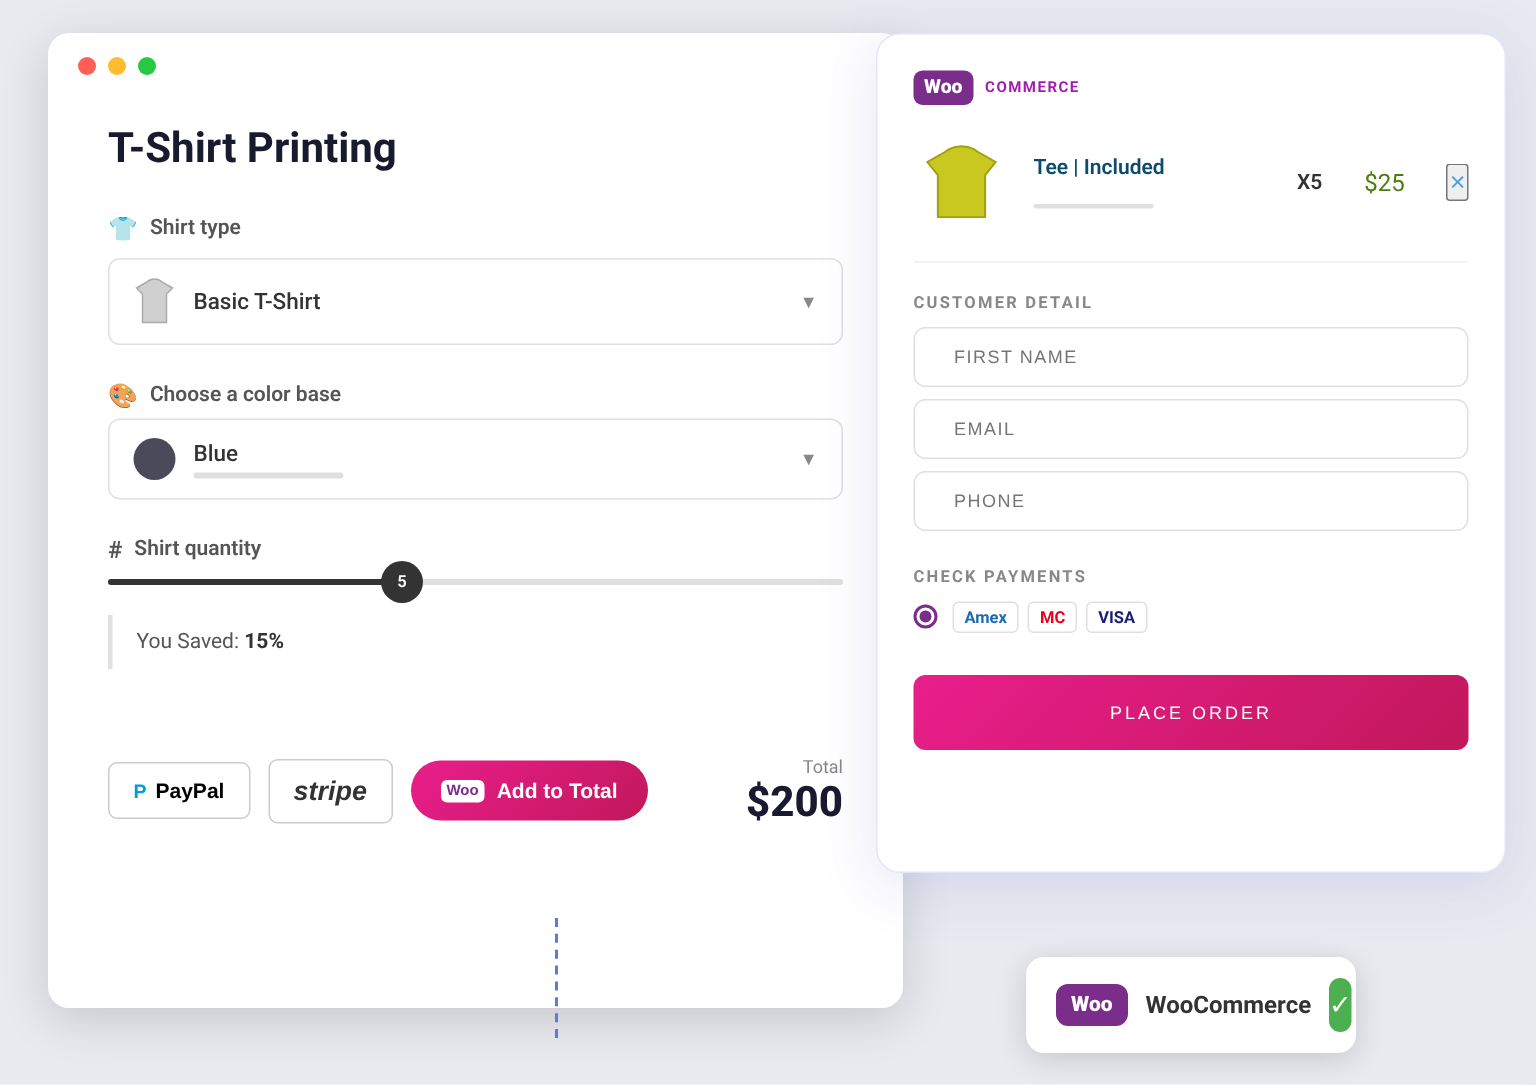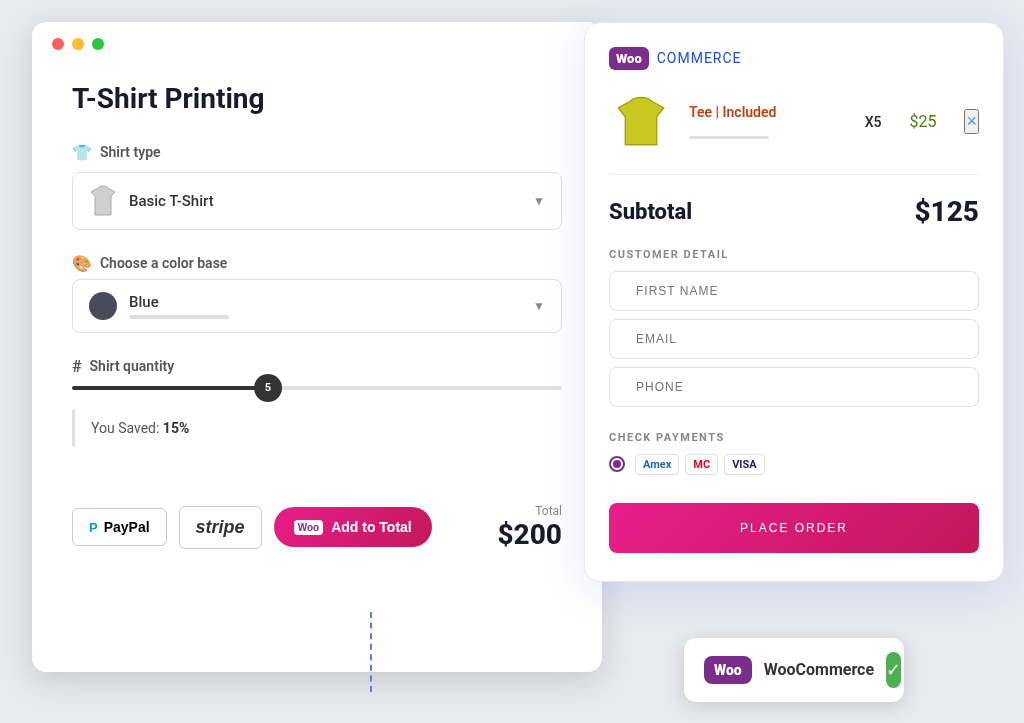--- a/index.html
+++ b/index.html
@@ -283,23 +283,23 @@
     .woo-logo-badge {
       background: #7b2d8b;
       border-radius: 6px;
       padding: 4px 7px;
       color: #fff;
       font-size: 13px;
       font-weight: 900;
     }
 
     .woo-commerce-text {
-      font-size: 14px;
-      font-weight: 400;
-      color: #1d4ed8;
+      font-size: 10px;
+      font-weight: 700;
+      color: #a21caf;
       text-transform: uppercase;
       letter-spacing: 1px;
     }
 
     .cart-item {
       display: flex;
       align-items: center;
       gap: 16px;
       margin-bottom: 20px;
       padding-bottom: 20px;
@@ -314,21 +314,21 @@
       justify-content: center;
     }
 
     .cart-item-info {
       flex: 1;
     }
 
     .cart-item-name {
       font-size: 14px;
       font-weight: 600;
-      color: #c2410c;
+      color: #0c4a6e;
       margin-bottom: 16px;
     }
 
     .cart-item-bar {
       height: 3px;
       background: #e0e0e0;
       border-radius: 2px;
       width: 80px;
     }
 
@@ -624,24 +624,20 @@
       <div class="cart-item-info">
         <div class="cart-item-name">Tee | Included</div>
         <div class="cart-item-bar"></div>
       </div>
       <span class="cart-item-qty">X5</span>
       <span class="cart-item-price">$25</span>
       <button class="remove-btn">×</button>
     </div>
 
     
-    <div class="subtotal-row">
-      <span class="subtotal-label">Subtotal</span>
-      <span class="subtotal-amount">$125</span>
-    </div>
 
     
     <div>
       <div class="section-title">CUSTOMER DETAIL</div>
       <input class="form-input" type="text" placeholder="FIRST NAME" style="">
       <input class="form-input" type="email" placeholder="EMAIL" style="">
       <input class="form-input" type="tel" placeholder="PHONE" style="">
     </div>
 
     

